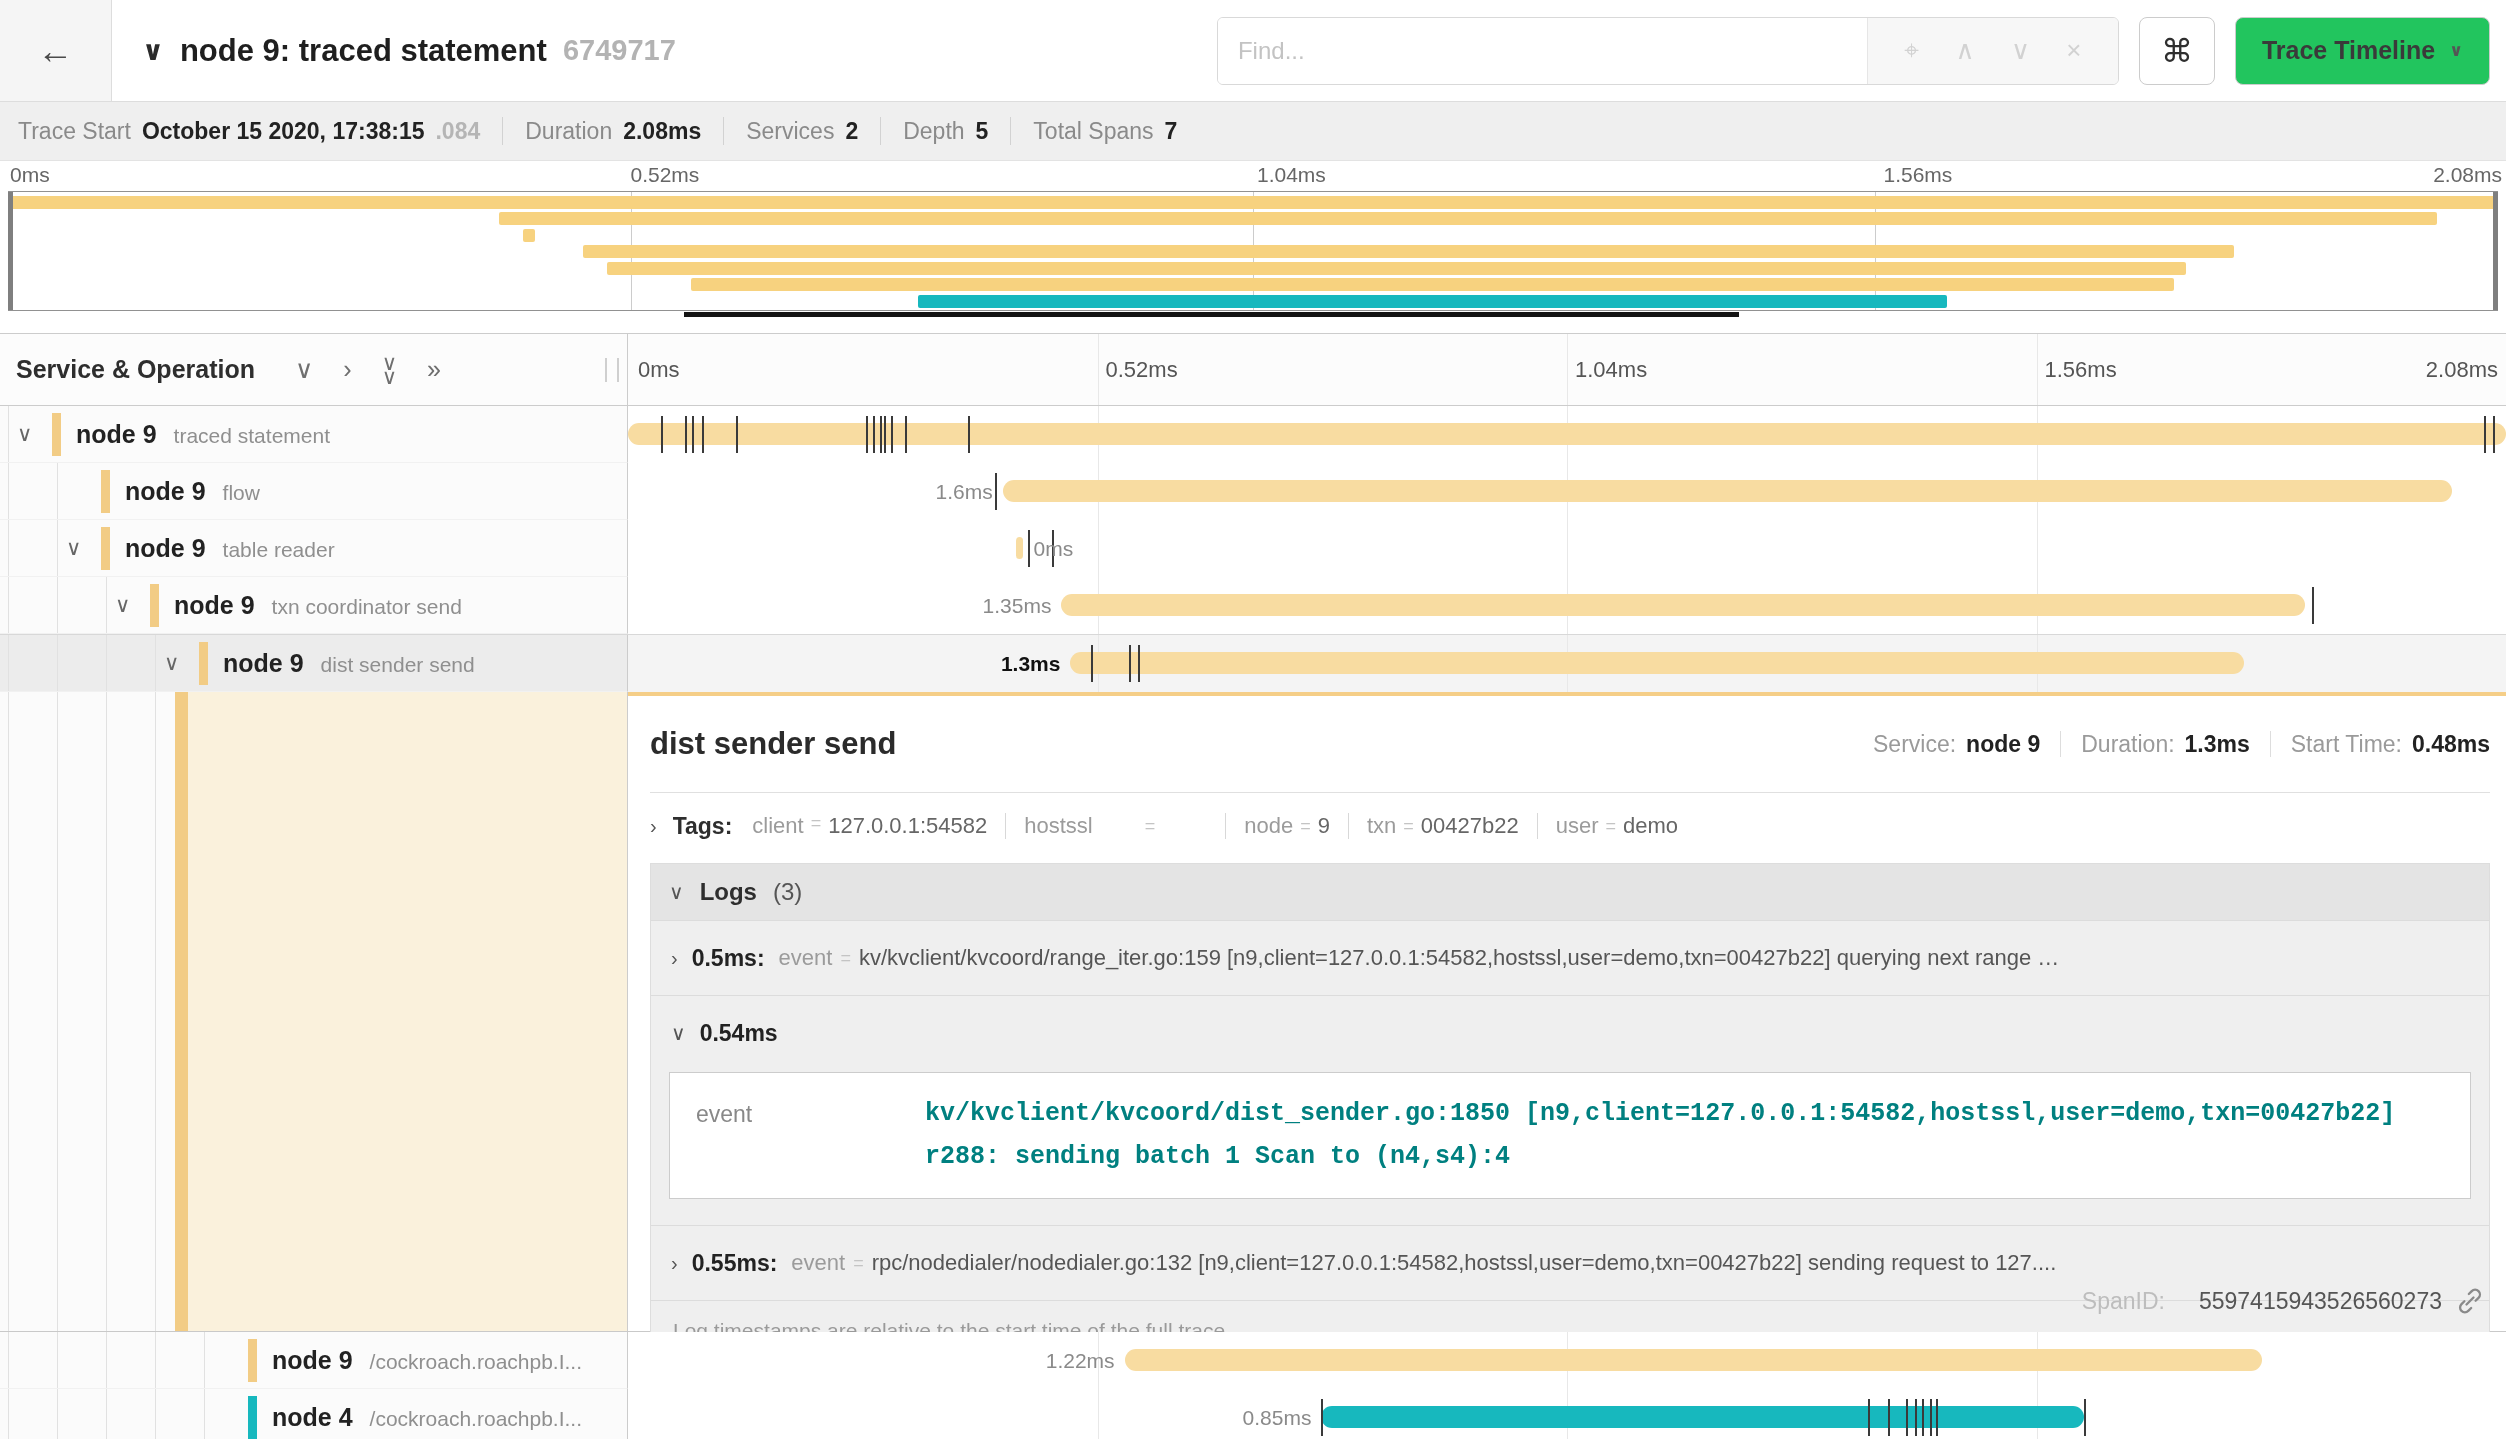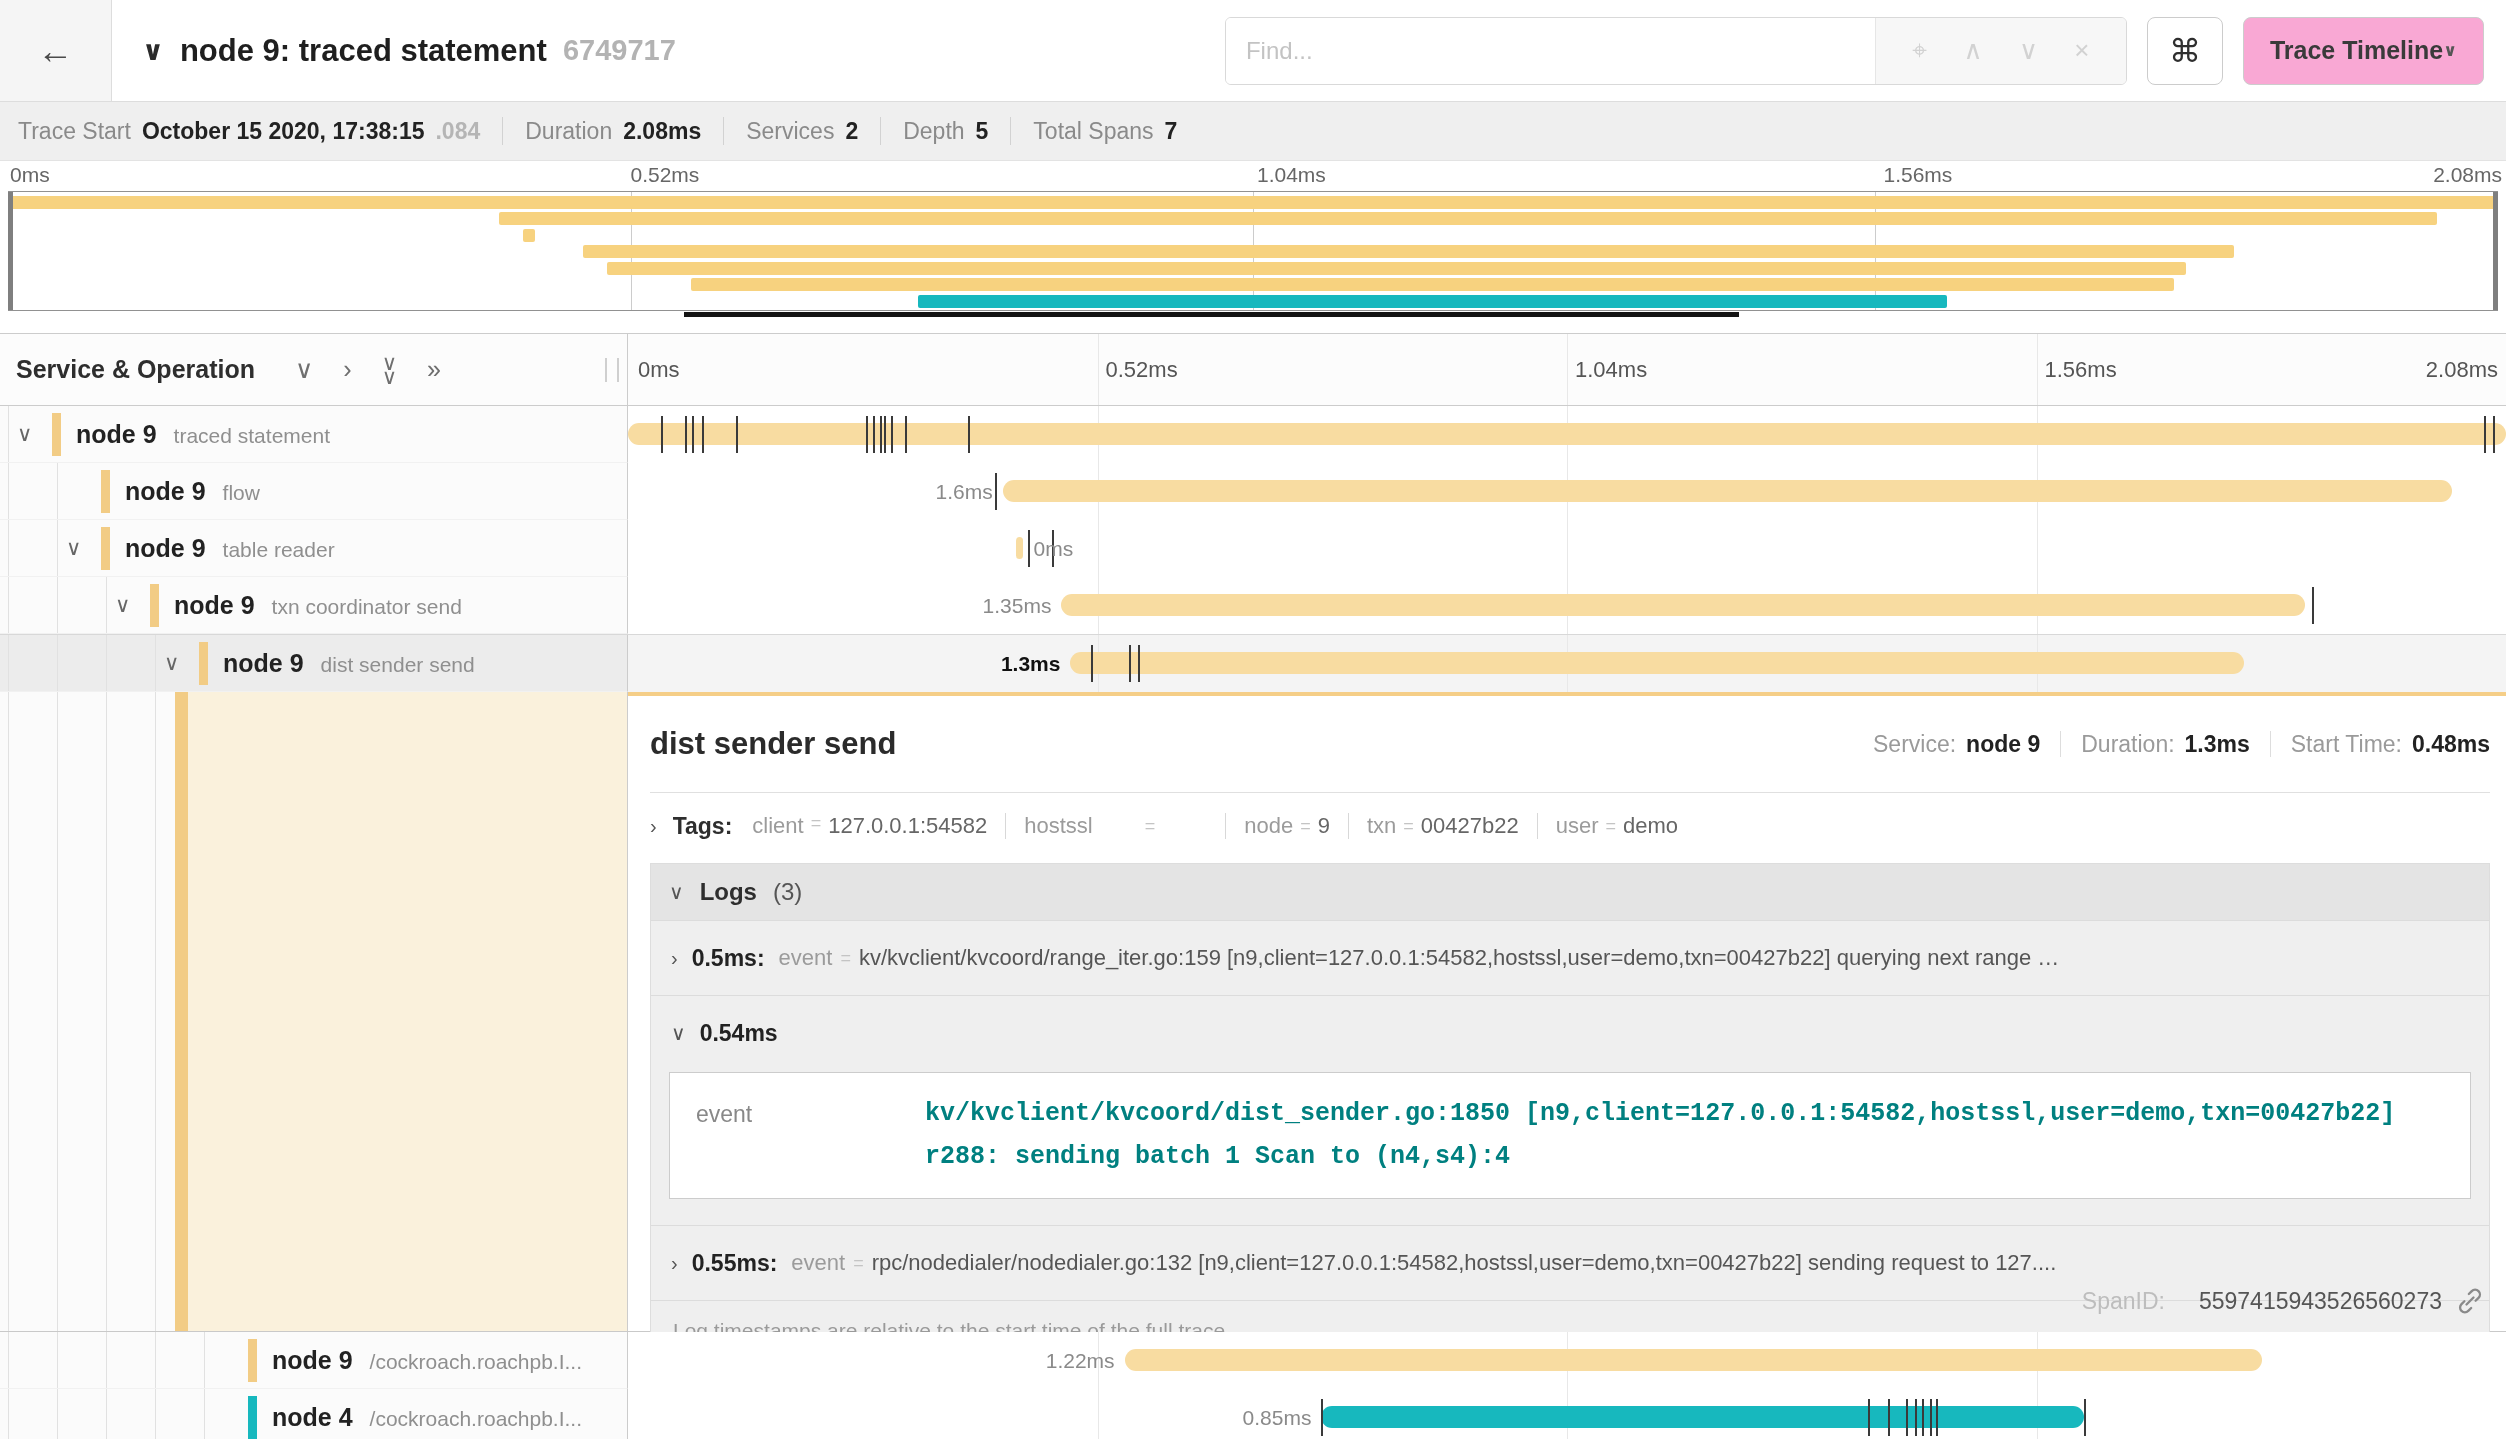--- a/index.html
+++ b/index.html
@@ -8,30 +8,30 @@
   i{font-style:normal;}
 
   
   .topbar{display:flex;align-items:center;height:101px;background:#fff;}
   .back-strip{width:111px;height:100%;background:#f5f5f5;border-right:1px solid #ddd;
               display:flex;align-items:center;justify-content:center;font-size:36px;color:#4a4a4a;cursor:pointer;}
   .title-wrap{display:flex;align-items:center;gap:16px;padding-left:30px;}
   .title-chevron{font-size:27px;font-weight:700;color:#2b2b2b;}
   .trace-title{font-size:31px;font-weight:700;color:#1f1f1f;white-space:nowrap;}
   .trace-id{font-size:29px;font-weight:600;color:#b3b3b3;}
-  .top-actions{margin-left:auto;display:flex;align-items:center;gap:20px;padding-right:22px;}
+  .top-actions{margin-left:auto;display:flex;align-items:center;gap:20px;padding-right:16px;}
   .find-box{width:900px;height:66px;border:1px solid #d9d9d9;border-radius:6px;display:flex;overflow:hidden;background:#fff;}
   .find-input{flex:1;border:none;outline:none;font-size:24px;color:#333;padding:0 20px;background:#fff;}
   .find-input::placeholder{color:#c3c3c3;}
   .find-suffix{width:250px;background:#f7f7f7;border-left:1px solid #e6e6e6;display:flex;align-items:center;
                justify-content:space-evenly;color:#d2d2d2;font-size:26px;}
   .icon-btn{height:66px;min-width:74px;border:1px solid #ccc;border-radius:8px;display:flex;align-items:center;
             justify-content:center;font-size:32px;color:#2f2f2f;background:#fff;cursor:pointer;}
   .view-btn{height:66px;padding:0 26px;border:1px solid #ccc;border-radius:8px;display:flex;align-items:center;
-            font-size:25px;font-weight:600;color:#3a3a3a;background:#f9a8d4;cursor:pointer;white-space:nowrap;}
+            gap:14px;font-size:25px;font-weight:600;color:#3a3a3a;background:#22c55e;cursor:pointer;white-space:nowrap;}
   .view-chevron{font-size:17px;color:#555;}
 
   
   .infobar{height:58px;background:#efefef;border-top:1px solid #ddd;border-bottom:1px solid #e3e3e3;
            display:flex;align-items:center;padding:0 18px;font-size:23px;color:#8a8a8a;}
   .info-item{display:flex;gap:11px;align-items:center;white-space:nowrap;}
   .info-value{color:#222;font-weight:700;}
   .info-muted{color:#b5b5b5;font-weight:700;}
   .info-sep{width:1px;height:28px;background:#d2d2d2;margin:0 22px;}
 

